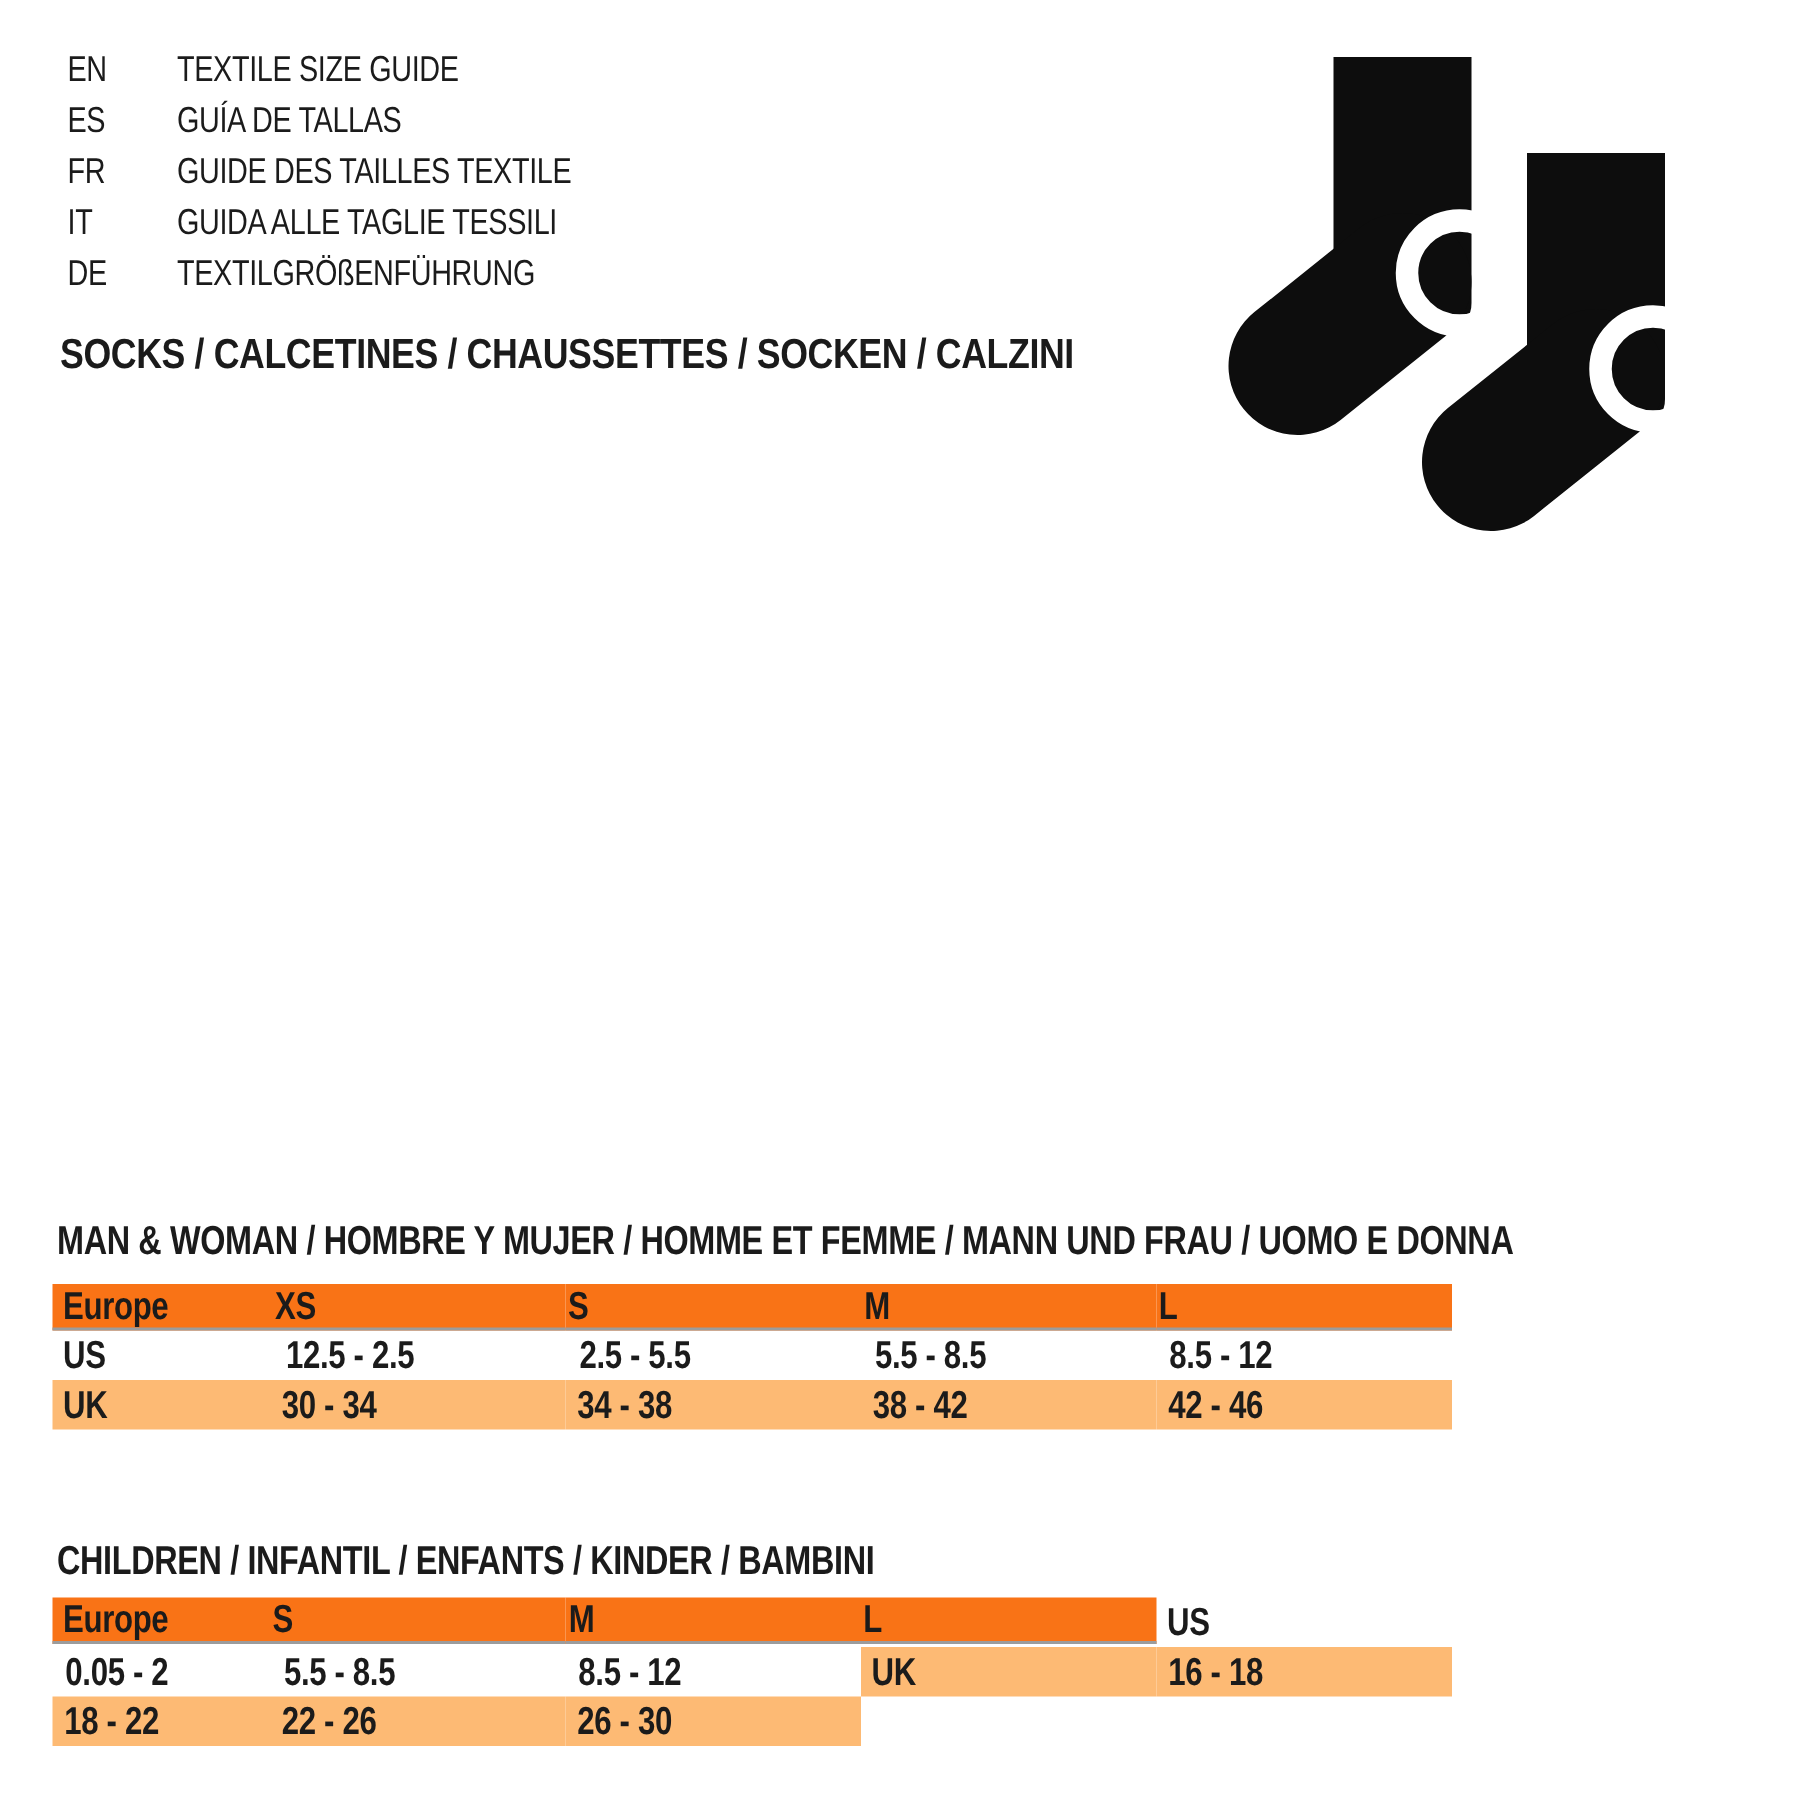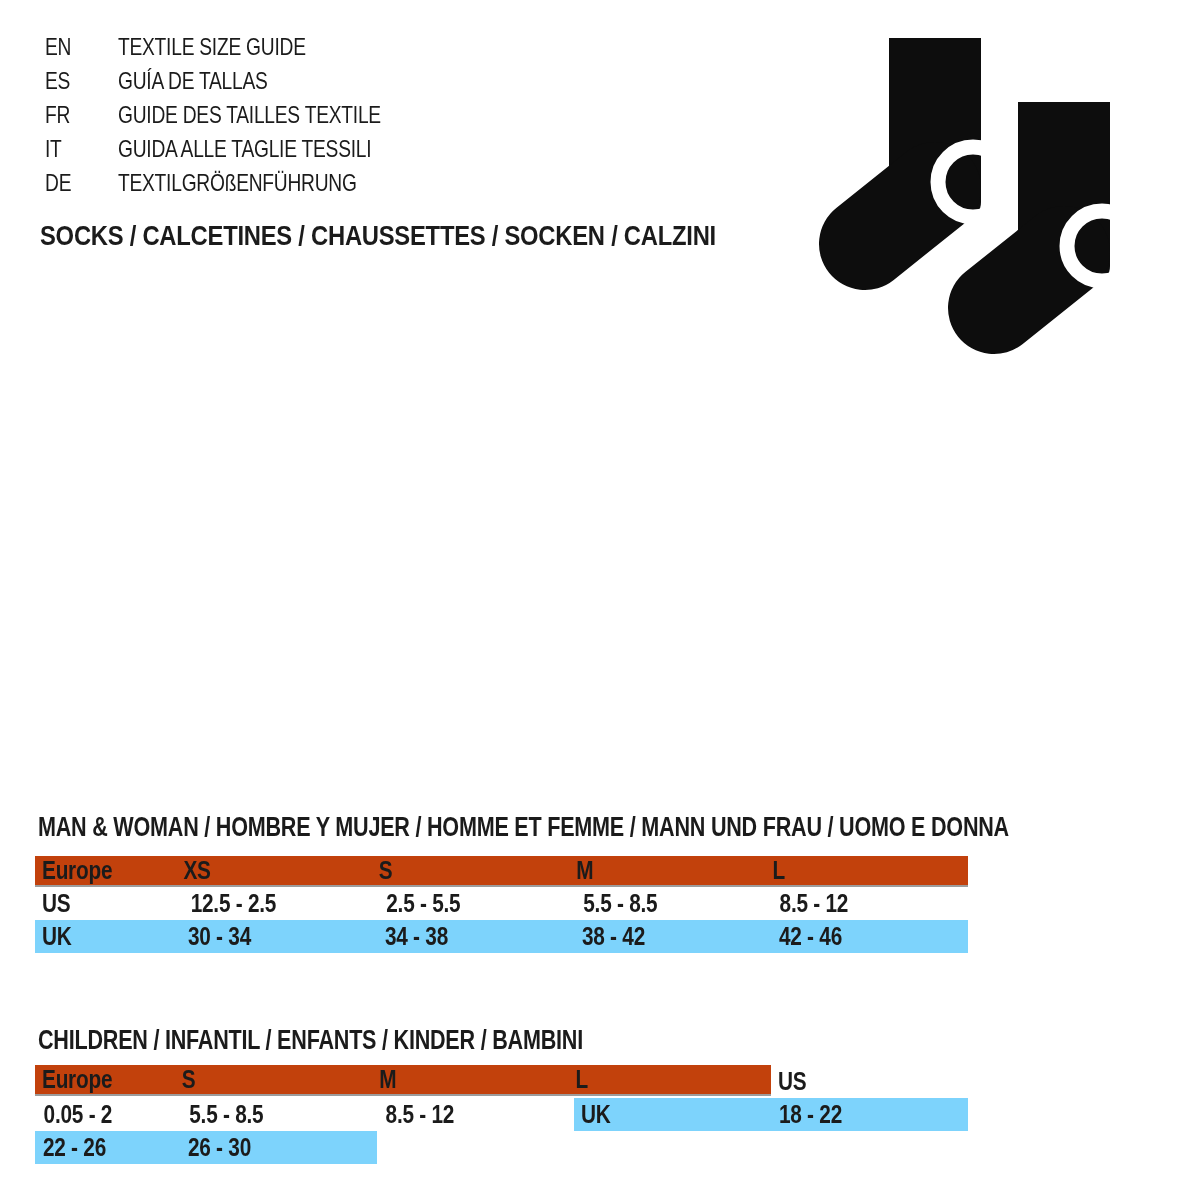--- a/index.html
+++ b/index.html
@@ -45,22 +45,22 @@
   }
   .table-1 { top:856px; }
   .table-2 { top:1065px; }
 
   .cell {
     height:33px; display:flex; align-items:center; justify-content:flex-start;
     font-size:26px; font-weight:700; letter-spacing:-.3px;
     box-sizing:border-box; overflow:visible;
   }
   .cell.first { justify-content:flex-start; padding-left:7px; }
-  .cell.hdr { height:31px; background:#c2410c; border-bottom:2px solid #9c9c9c; }
-  .cell.alt { background:#7dd3fc; }
+  .cell.hdr { height:31px; background:#f97316; border-bottom:2px solid #9c9c9c; }
+  .cell.alt { background:#fdba74; }
 </style>
 </head>
 <body>
 
 <div class="canvas">
 
   <div class="lang-block">
     <div class="lang-row">
       <span class="lang-code"><span class="cond">EN</span></span>
       <span class="lang-label"><span class="cond">TEXTILE SIZE GUIDE</span></span>
@@ -184,20 +184,23 @@
         <span class="cond-c">5.5 - 8.5</span>
       </div>
     <div class="cell">
         <span class="cond-c">8.5 - 12</span>
       </div>
 
     <div class="cell alt first">
         <span class="cond">UK</span>
       </div>
     <div class="cell alt">
+        <span class="cond-c">16 - 18</span>
+      </div>
+    <div class="cell alt">
         <span class="cond-c">18 - 22</span>
       </div>
     <div class="cell alt">
         <span class="cond-c">22 - 26</span>
       </div>
     <div class="cell alt">
         <span class="cond-c">26 - 30</span>
       </div>
   </div>
 

